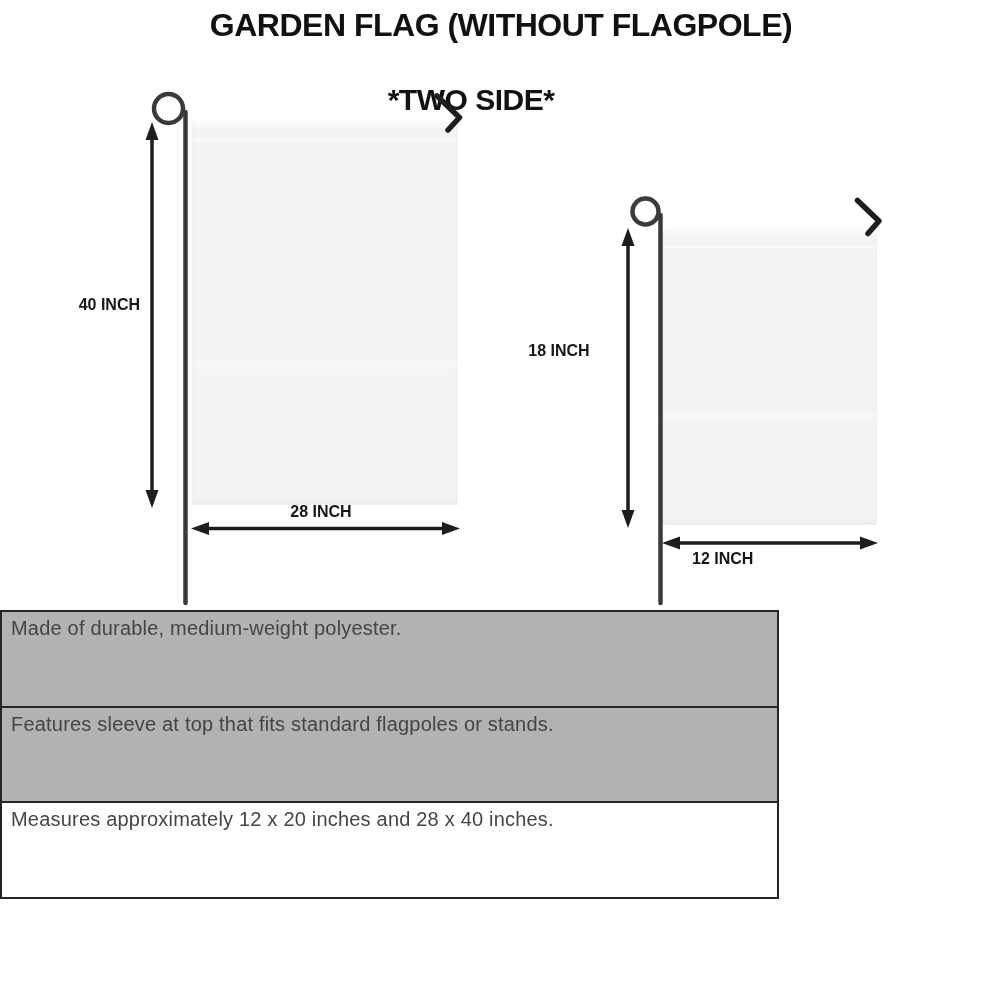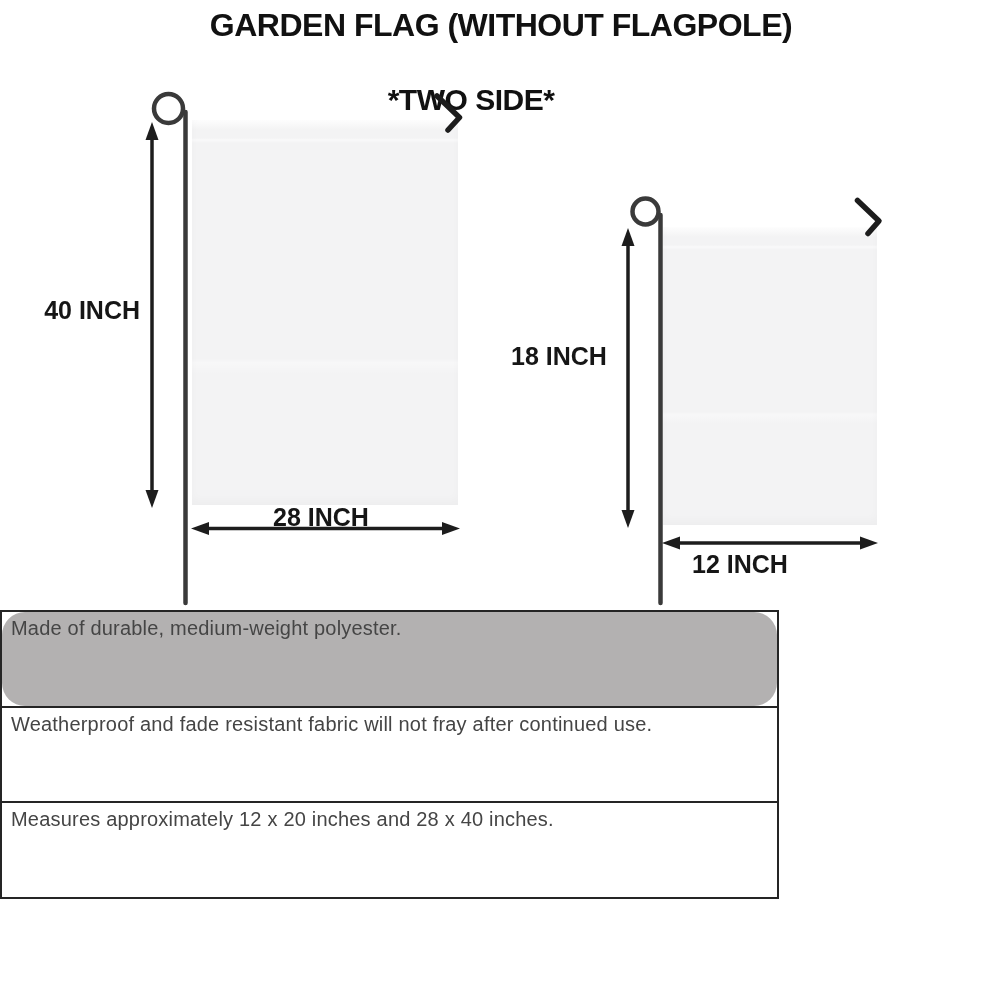--- a/index.html
+++ b/index.html
@@ -30,42 +30,42 @@
       linear-gradient(180deg, transparent 18px, rgba(255,255,255,0.55) 20px, transparent 23px),
       linear-gradient(180deg, transparent 62%, rgba(255,255,255,0.4) 63%, transparent 66%),
       var(--flag-fill,#f3f3f4);
     box-shadow: inset 0 -5px 8px rgba(0,0,0,0.025);
   }
   .flag.large{left:192px;top:120px;width:266px;height:385px;}
   .flag.small{left:663px;top:227px;width:214px;height:298px;}
   .diagram-svg{position:absolute;left:0;top:0;pointer-events:none;}
   .dim-label{
     position:absolute;
-    font-size:25px;font-weight:700;color:#161616;
+    font-size:16px;font-weight:700;color:#161616;
     white-space:nowrap;
   }
   .dim-label.h40{left:28px;top:296px;width:112px;text-align:right;}
   .dim-label.w28{left:241px;top:503px;width:160px;text-align:center;}
   .dim-label.h18{left:503px;top:342px;width:112px;text-align:center;}
   .dim-label.w12{left:692px;top:550px;width:160px;}
   .spec-table{
     position:absolute;left:0;top:610px;width:779px;height:289px;
     box-sizing:border-box;
     border:2px solid var(--table-border,#252525);
     display:flex;flex-direction:column;
   }
   .spec-row{
     flex:1;
     box-sizing:border-box;
     padding:5px 10px 0 9px;
     font-size:20px;
     color:var(--table-text,#454545);
     letter-spacing:0.2px;
   }
-  .spec-row.gray{background:var(--row-gray,#b3b1b1);border-radius:23px;}
+  .spec-row.gray{background:var(--row-gray,#b3b1b1);}
   .spec-row.white{background:#ffffff;}
   .spec-row + .spec-row{border-top:2px solid var(--table-border,#252525);}
 </style>
 </head>
 <body>
 
 <div class="canvas">
 
   <div class="title-line1">GARDEN FLAG (WITHOUT FLAGPOLE)</div>
   <div class="title-line2">*TWO SIDE*</div>
@@ -108,17 +108,17 @@
     </g>
   </svg>
 
   <div class="dim-label h40">40 INCH</div>
   <div class="dim-label w28">28 INCH</div>
   <div class="dim-label h18">18 INCH</div>
   <div class="dim-label w12">12 INCH</div>
 
   <div class="spec-table">
     <div class="spec-row gray">Made of durable, medium-weight polyester.</div>
-    <div class="spec-row white">Weatherproof and fade resistant fabric will not fray after continued use.</div>
+    <div class="spec-row gray">Features sleeve at top that fits standard flagpoles or stands.</div>
     <div class="spec-row white">Measures approximately 12 x 20 inches and 28 x 40 inches.</div>
   </div>
 
 </div>
 
 </body></html>

